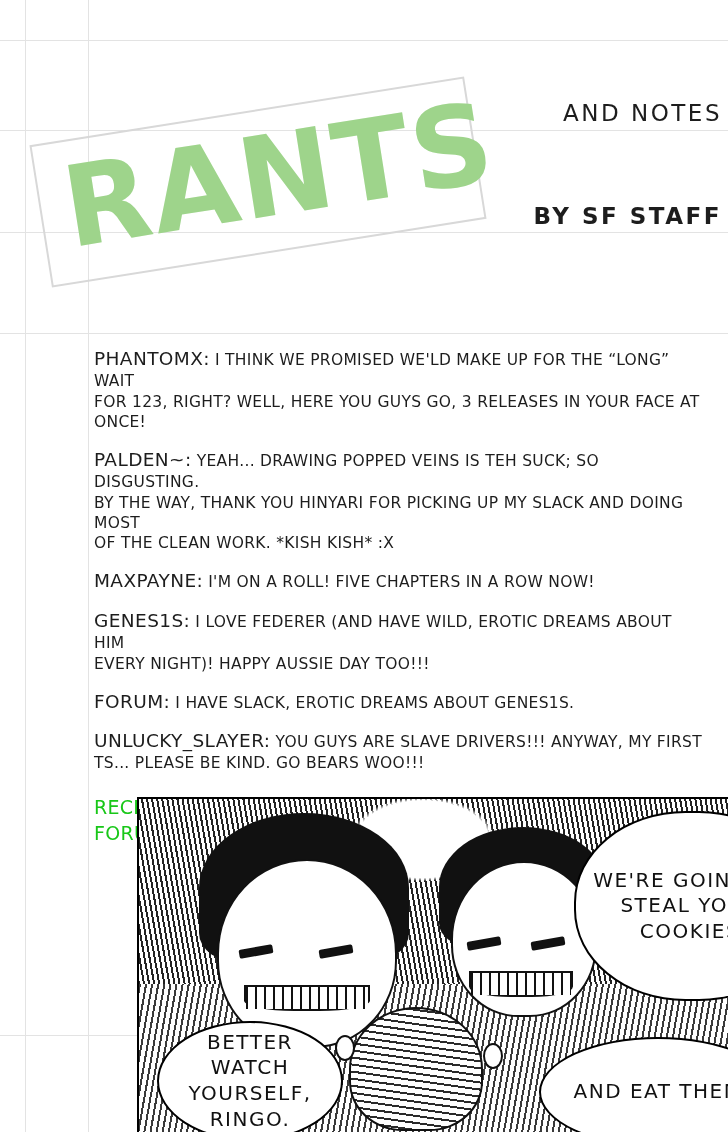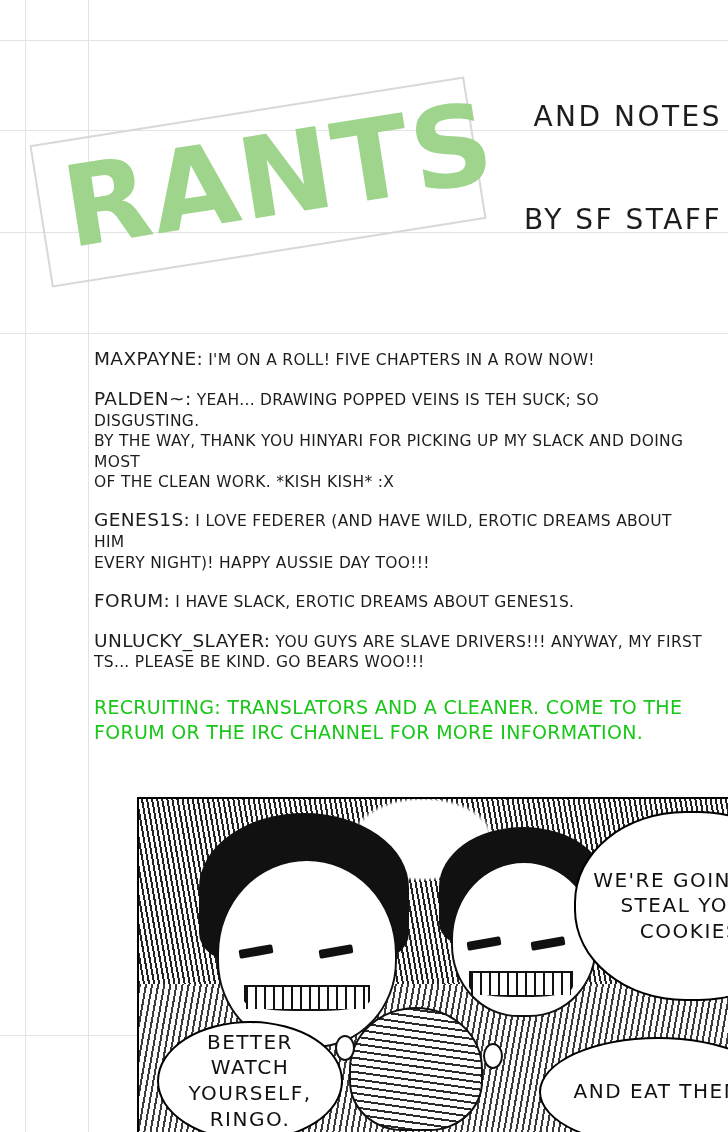--- a/index.html
+++ b/index.html
@@ -54,28 +54,28 @@
     font-weight: bold;
     letter-spacing: 2px;
     color: #9ed48b;
     -webkit-text-stroke: 0px;
     white-space: nowrap;
   }
   .hdr-right {
     position: absolute;
     right: 6px;
     text-align: right;
-    font-size: 28px;
+    font-size: 23px;
     letter-spacing: 2.5px;
     color: #1d1d1d;
     font-weight: normal;
     white-space: nowrap;
   }
   .hdr-and-notes { top: 100px; }
-  .hdr-by-staff { top: 203px; }
+  .hdr-by-staff { top: 203px; font-weight: bold; }
 
   
   .rants-body {
     position: absolute;
     left: 94px;
     top: 348px;
     width: 610px;
   }
   .rant {
     margin-bottom: 17px;
@@ -234,32 +234,38 @@
   <div class="rule-v" style="left:88px"></div>
 </div>
 
 <div class="rants-box"></div>
 <div class="rants-word">RANTS</div>
 <div class="hdr-right hdr-and-notes">AND NOTES</div>
 <div class="hdr-right hdr-by-staff">BY SF STAFF</div>
 
 <div class="rants-body">
 
-
-
-  <div class="rant">
-    <span class="rant-name">MAXPAYNE:</span>
-    <span class="rant-text">I'M ON A ROLL! FIVE CHAPTERS IN A ROW NOW!</span>
-  </div>
+  <div class="rant">
+    <span class="rant-name">PHANTOMX:</span>
+    <span class="rant-text">I THINK WE PROMISED WE'LD MAKE UP FOR THE “LONG” WAIT</span>
+    <div class="rant-text rant-line">FOR 123, RIGHT? WELL, HERE YOU GUYS GO, 3 RELEASES IN YOUR FACE AT</div>
+    <div class="rant-text rant-line">ONCE!</div>
+  </div>
+
 
   <div class="rant">
     <span class="rant-name">PALDEN~:</span>
     <span class="rant-text">YEAH... DRAWING POPPED VEINS IS TEH SUCK; SO DISGUSTING.</span>
     <div class="rant-text rant-line">BY THE WAY, THANK YOU HINYARI FOR PICKING UP MY SLACK AND DOING MOST</div>
     <div class="rant-text rant-line">OF THE CLEAN WORK. *KISH KISH* :X</div>
+  </div>
+
+  <div class="rant">
+    <span class="rant-name">MAXPAYNE:</span>
+    <span class="rant-text">I'M ON A ROLL! FIVE CHAPTERS IN A ROW NOW!</span>
   </div>
 
   <div class="rant">
     <span class="rant-name">GENES1S:</span>
     <span class="rant-text">I LOVE FEDERER (AND HAVE WILD, EROTIC DREAMS ABOUT HIM</span>
     <div class="rant-text rant-line">EVERY NIGHT)! HAPPY AUSSIE DAY TOO!!!</div>
   </div>
 
   <div class="rant">
     <span class="rant-name">FORUM:</span>

